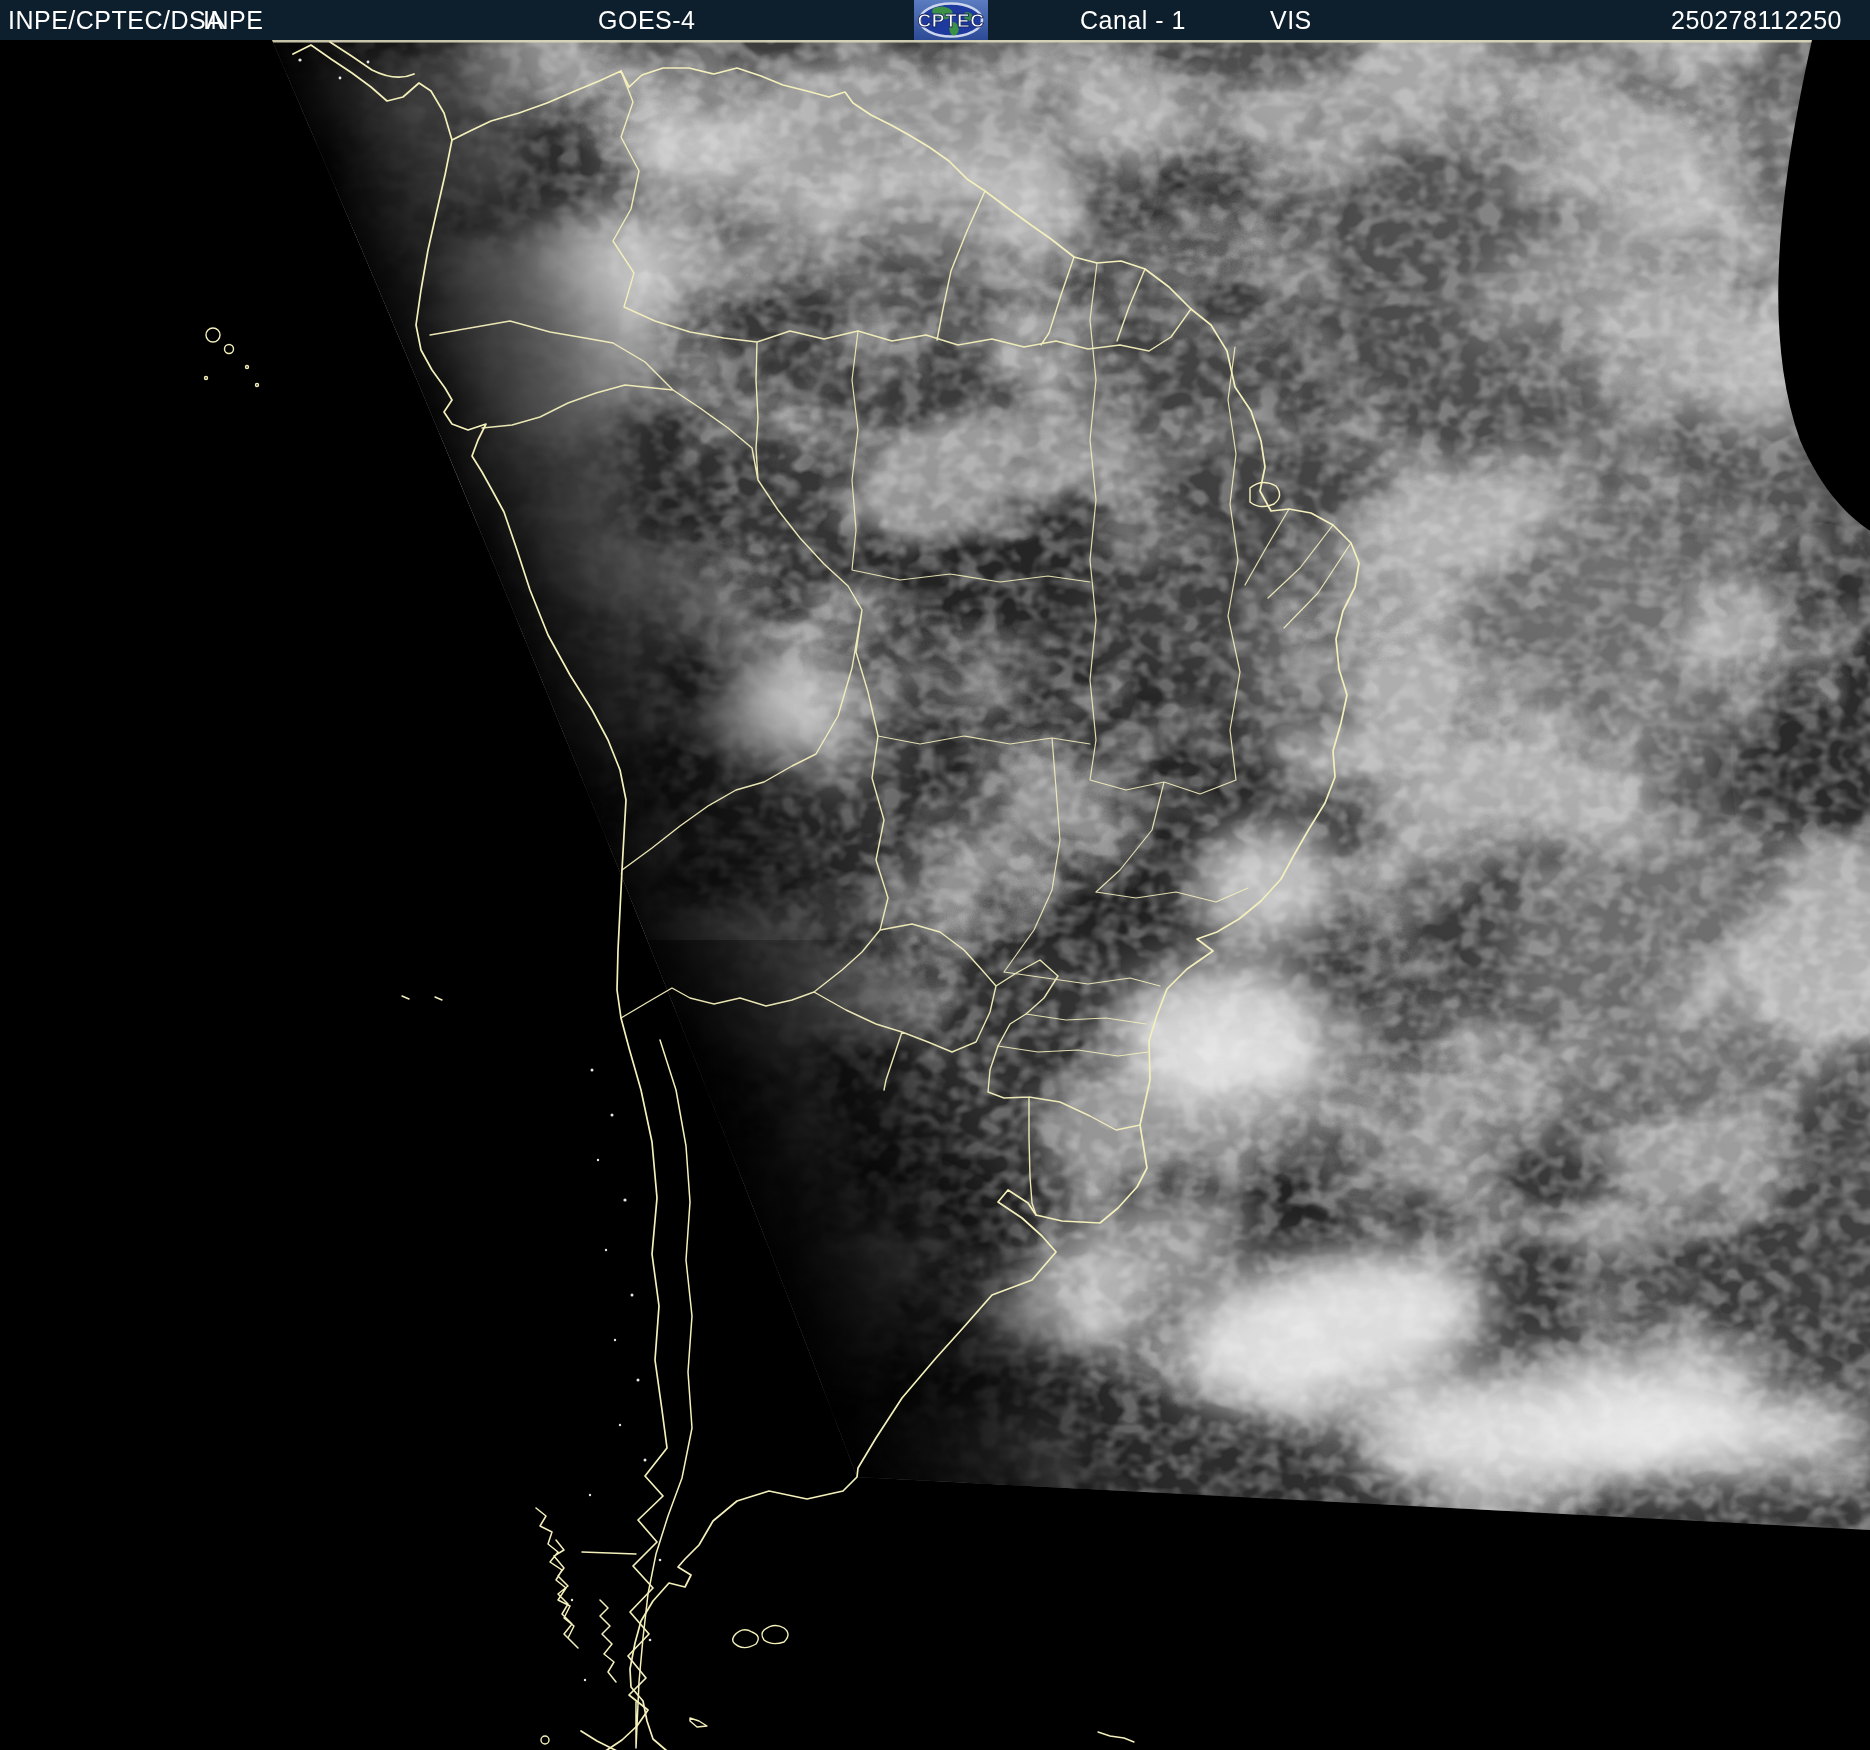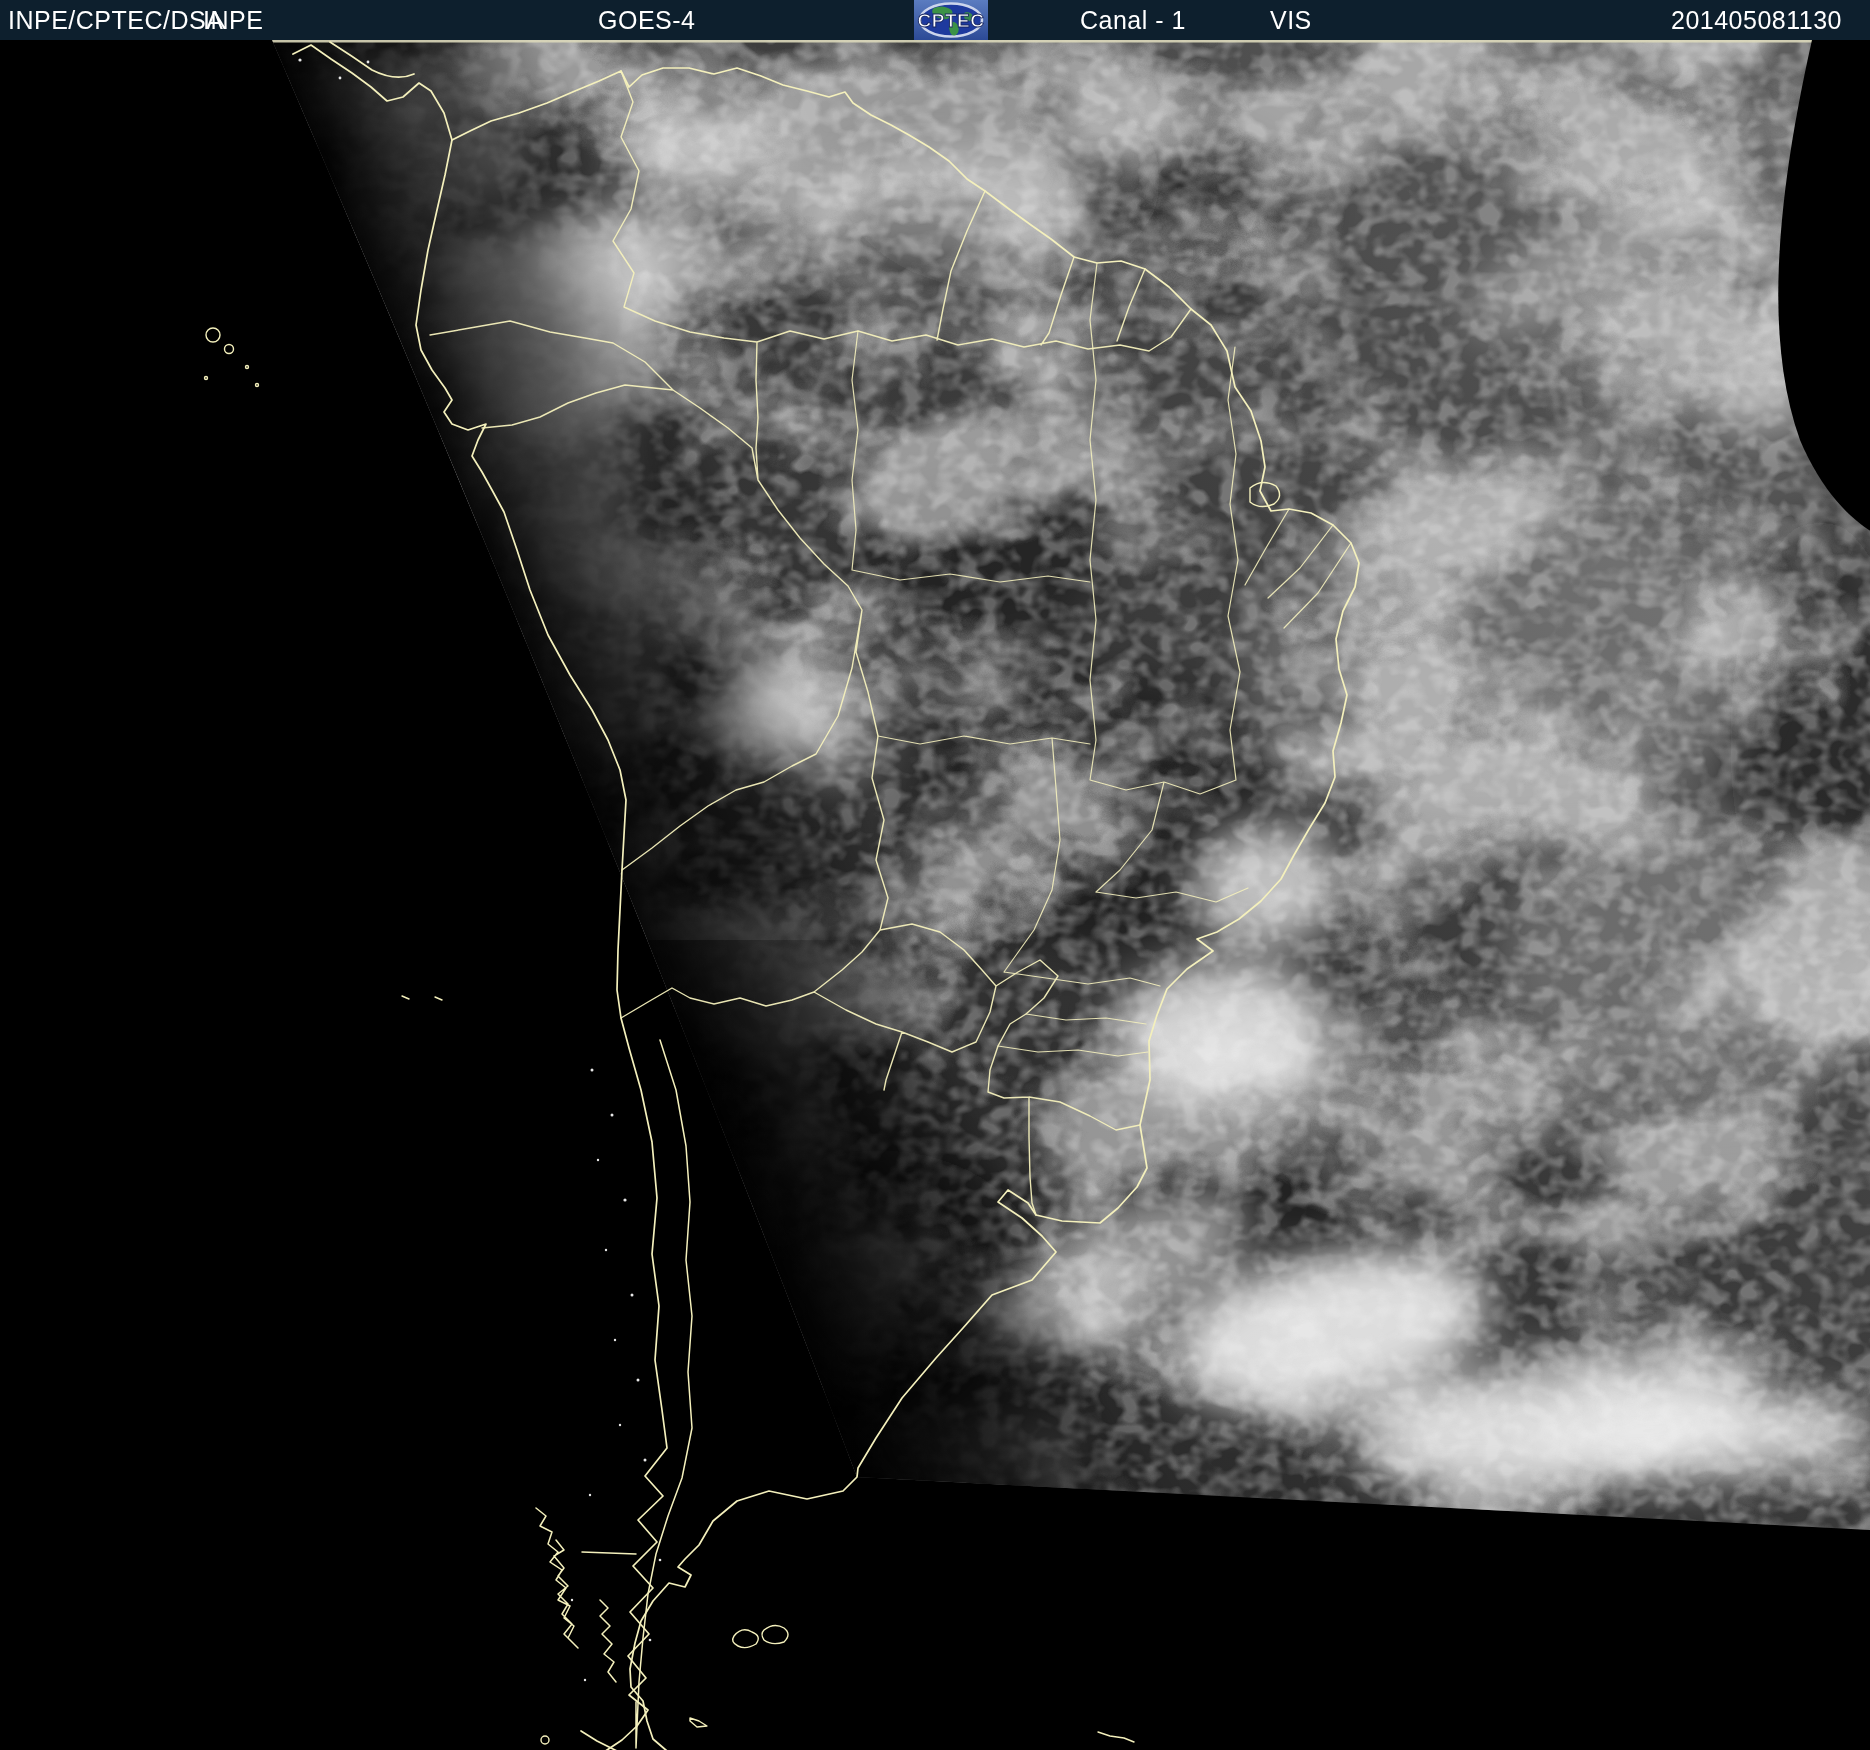--- a/index.html
+++ b/index.html
@@ -51,21 +51,21 @@
       <ellipse cx="37" cy="20" rx="31" ry="16.5" fill="var(--logo-ellipse)" stroke="#ccd5ec" stroke-width="2.5"></ellipse>
       <path d="M20,8 q8,-3 14,0 q6,2 4,7 q-3,5 -9,4 q-7,-1 -10,-5 q-2,-4 1,-6 Z" fill="var(--logo-land)" opacity=".9"></path>
       <path d="M36,22 q6,-1 8,4 q2,6 -2,9 q-4,2 -6,-3 q-2,-6 0,-10 Z" fill="var(--logo-land)" opacity=".9"></path>
       <path d="M52,12 q5,0 7,4 q1,4 -3,5 q-5,0 -6,-4 q-1,-4 2,-5 Z" fill="var(--logo-land)" opacity=".8"></path>
       <text x="37" y="27" text-anchor="middle" font-family="Liberation Sans, DejaVu Sans, sans-serif" font-size="19" font-weight="bold" fill="#ffffff" stroke="#16245e" stroke-width="0.9" letter-spacing="0.5">CPTEC</text>
     </svg>
   </span>
 
   <span class="lbl lbl-channel">Canal - 1</span>
   <span class="lbl lbl-chtype">VIS</span>
-  <span class="lbl lbl-time">201405081130</span>
+  <span class="lbl lbl-time">250278112250</span>
 </div>
 
 <div class="map-area">
 <svg width="1870" height="1710" viewBox="0 0 1870 1710">
   <defs>
     <clipPath id="swathClip">
       <path d="M272,0 L1870,0 L1870,1490 L857,1437 Q600,760 272,0 Z"></path>
     </clipPath>
     <linearGradient id="baseGrad" gradientUnits="userSpaceOnUse" x1="1700" y1="150" x2="700" y2="1000">
       <stop offset="0" stop-color="#5d5d5d"></stop>

